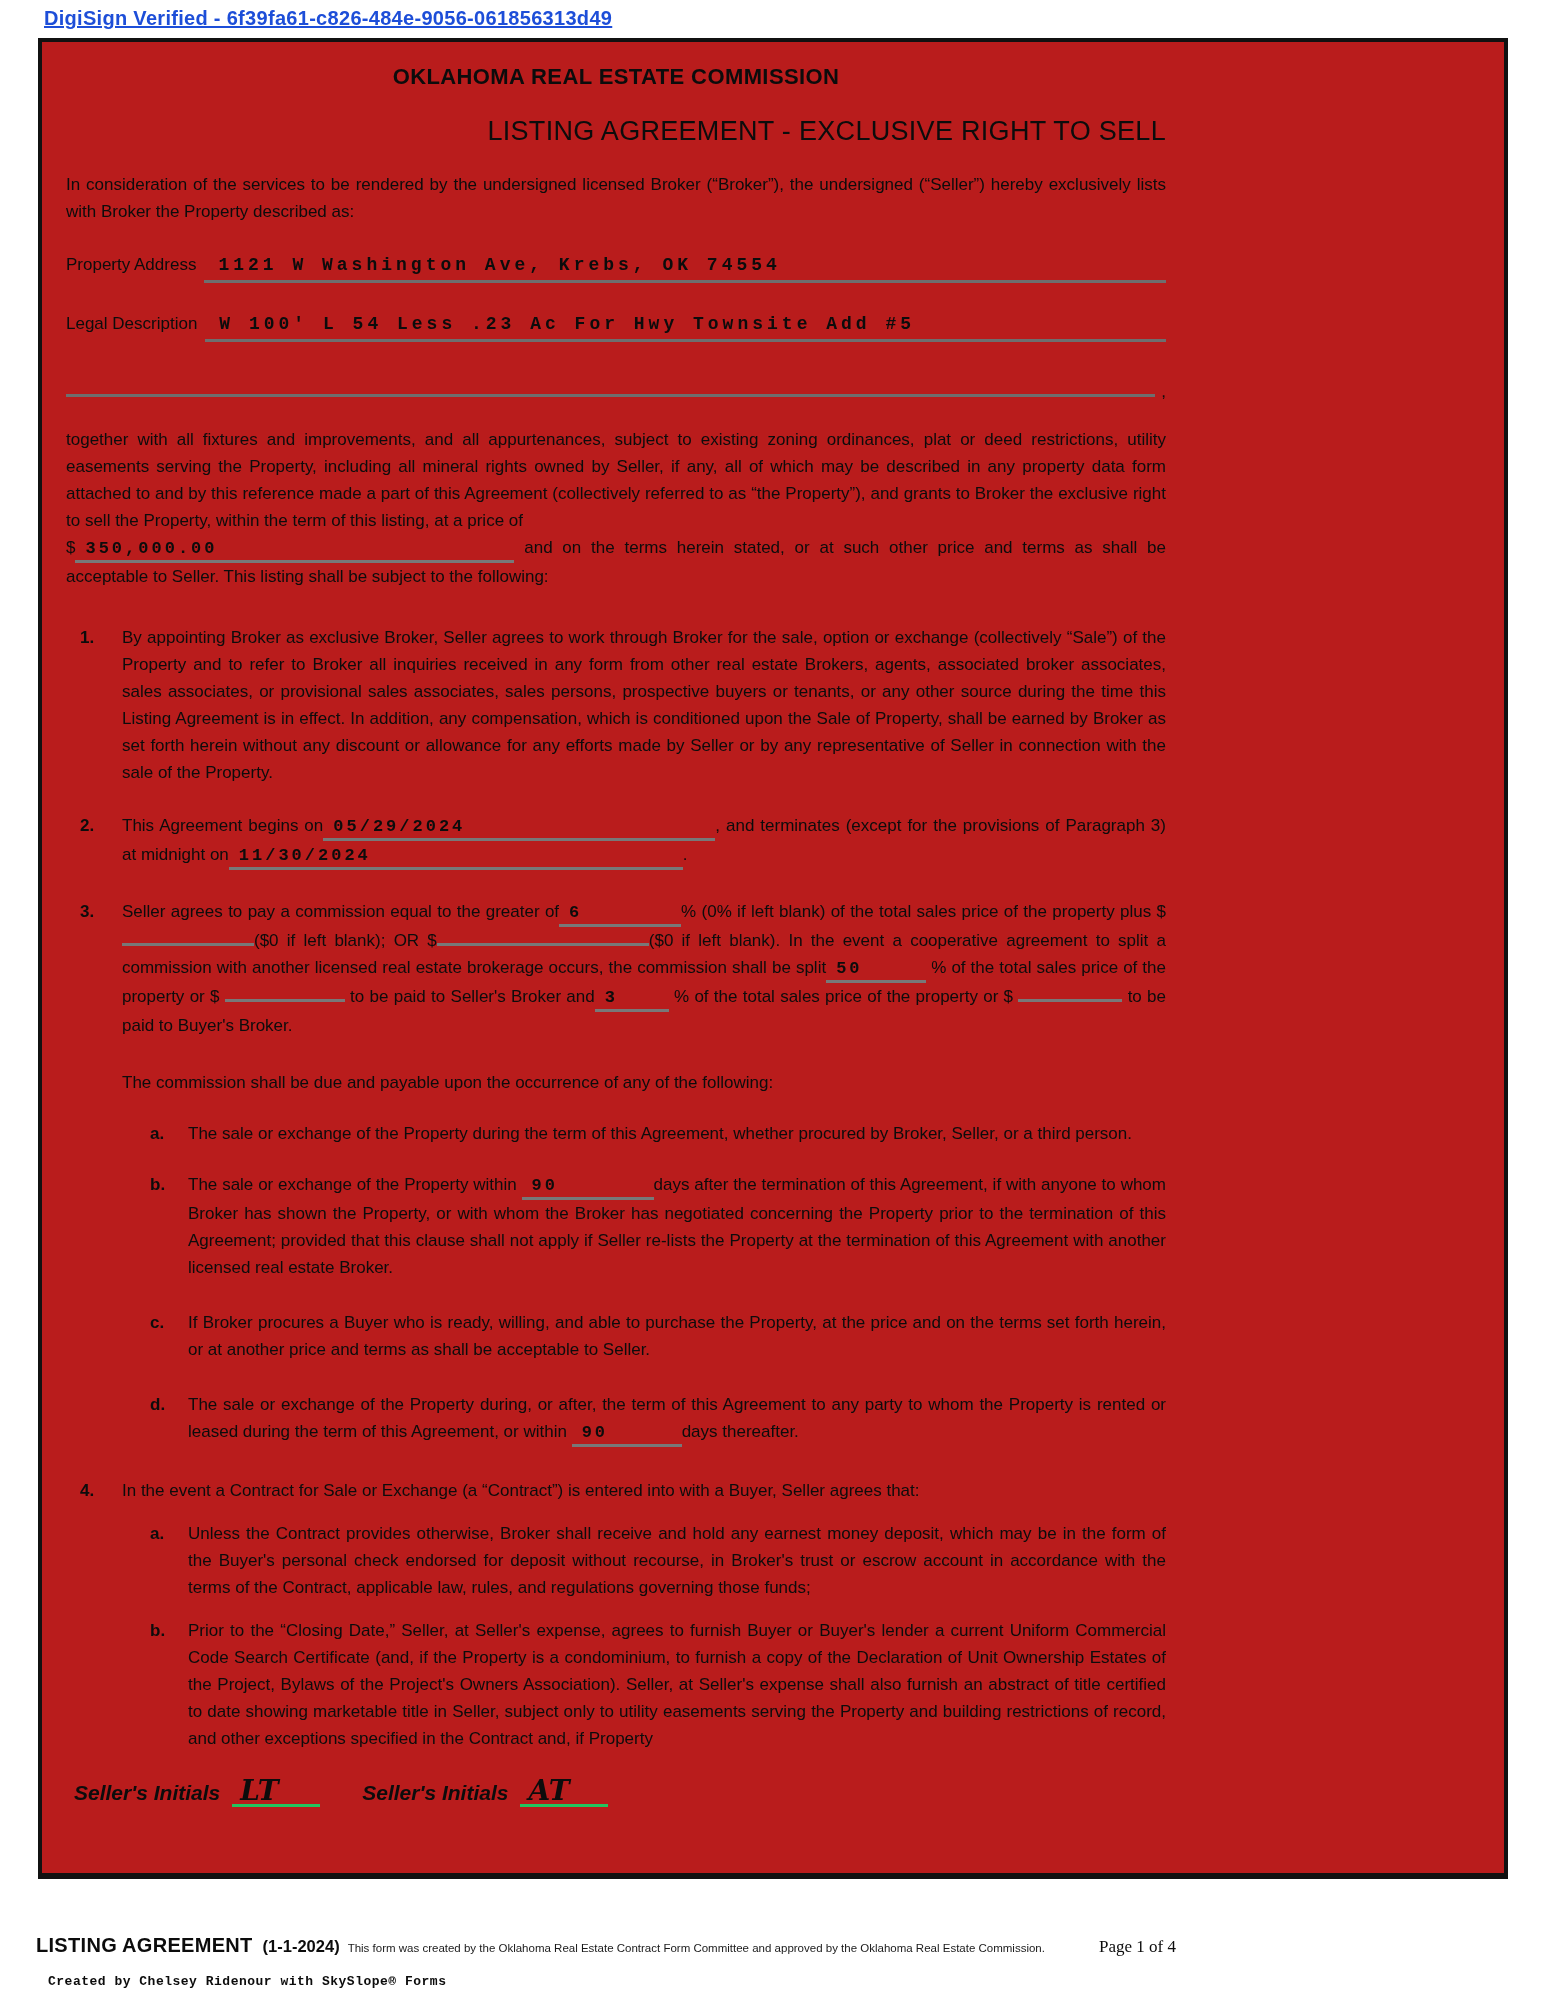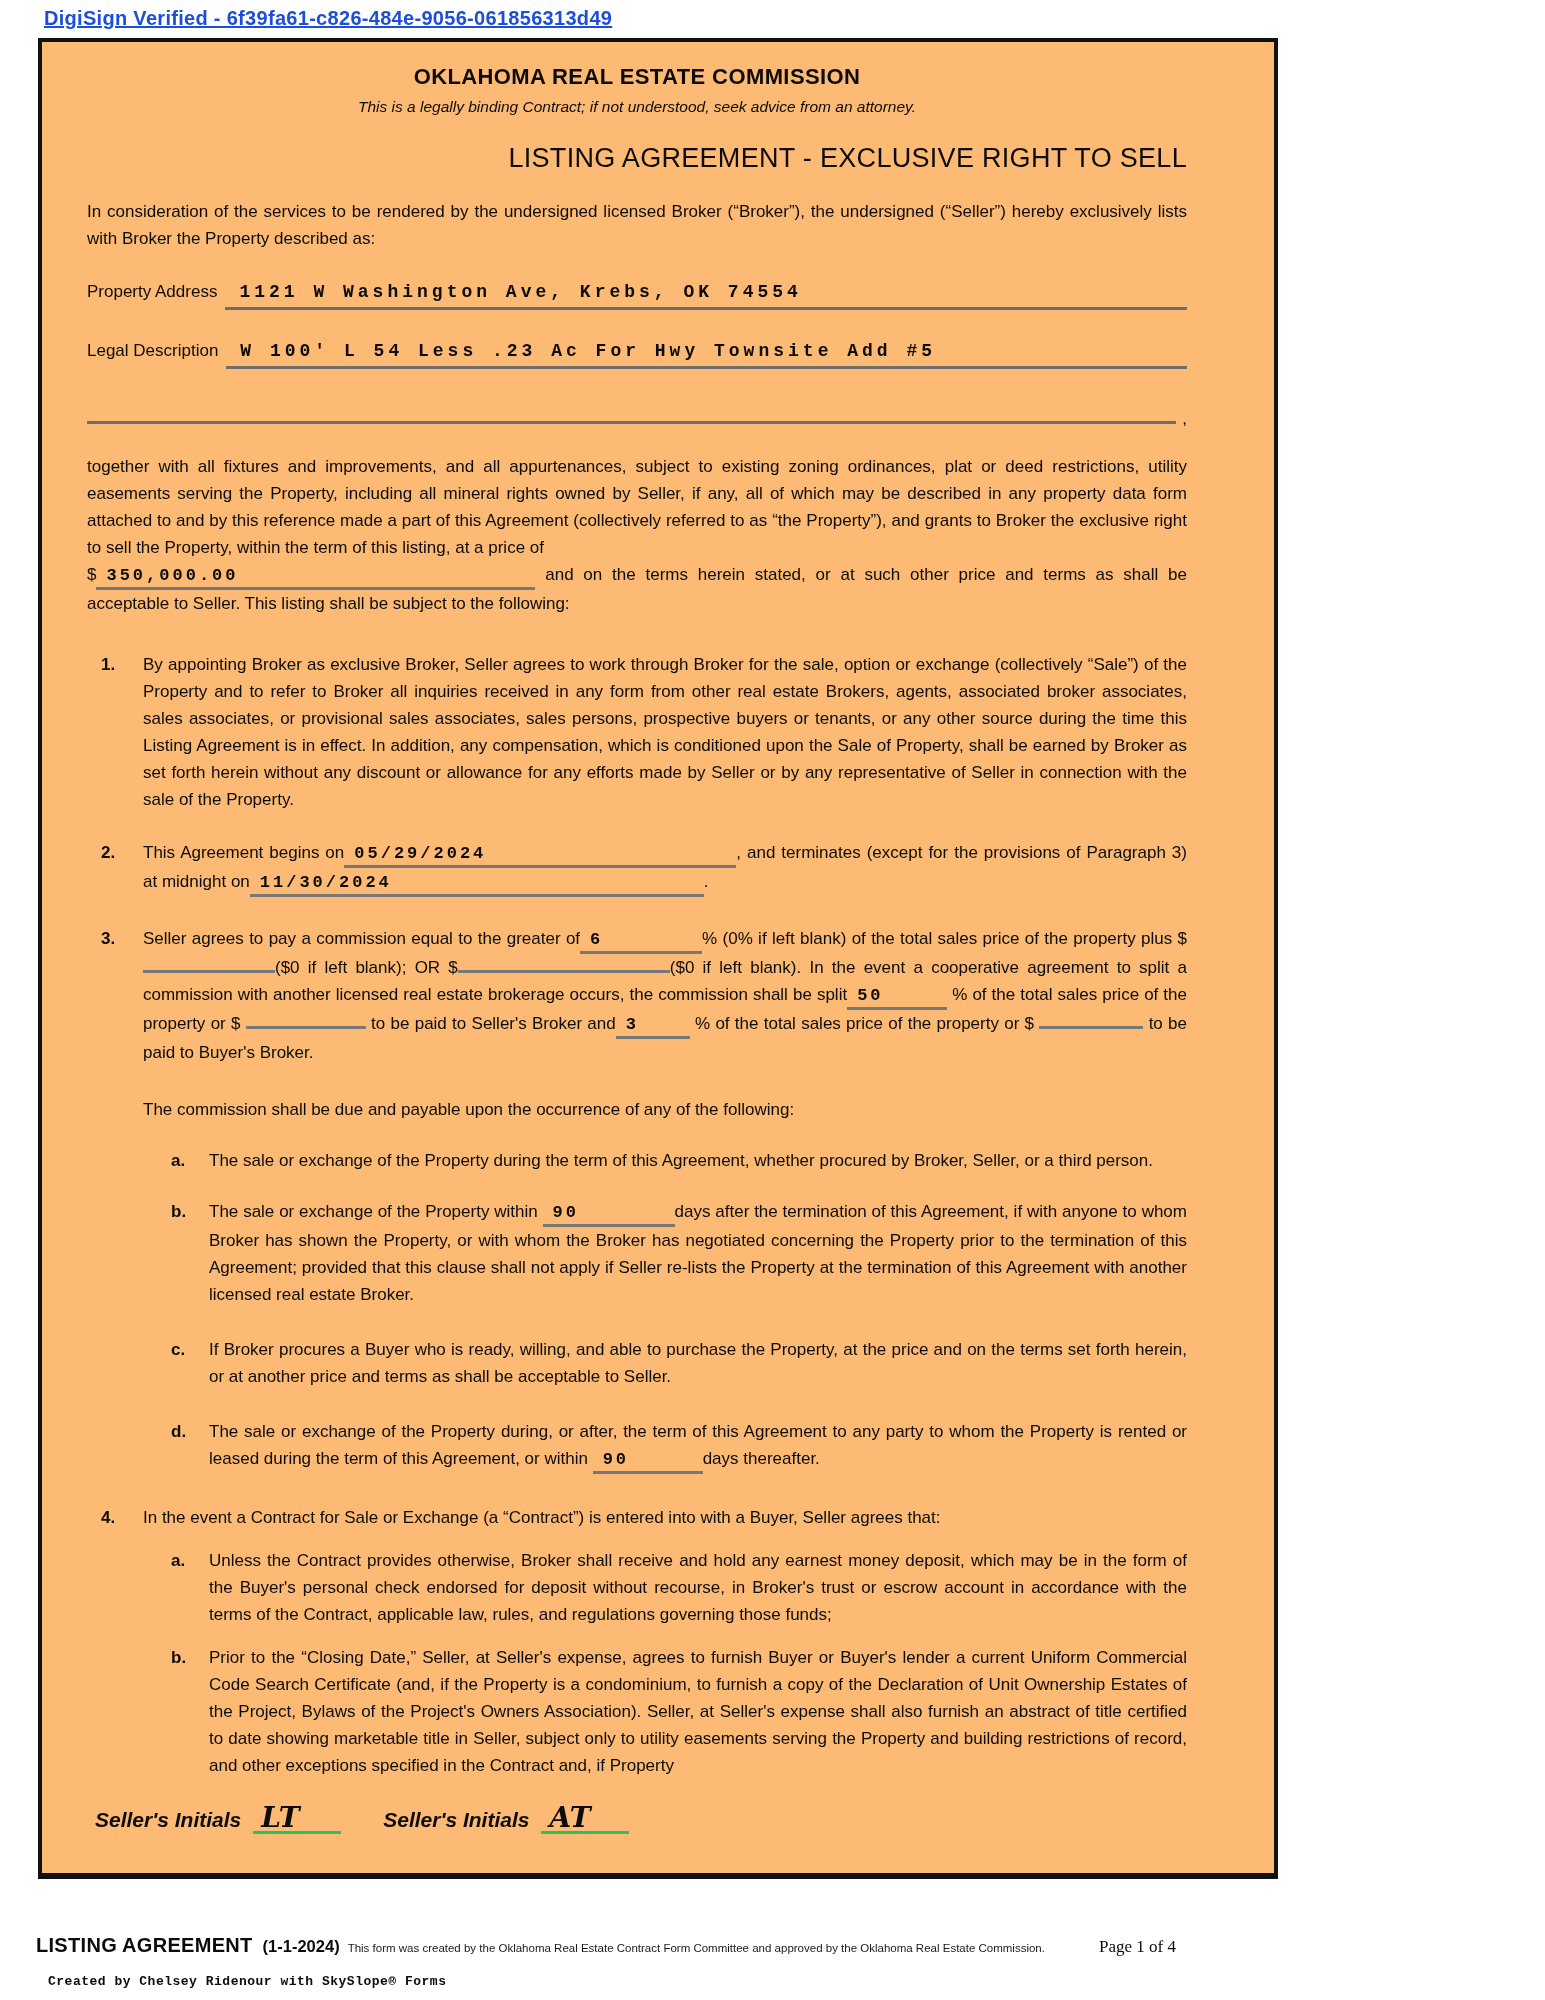--- a/index.html
+++ b/index.html
@@ -8,24 +8,23 @@
     font-family:"Liberation Sans", sans-serif; color:#0c0c0c;
     -webkit-font-smoothing:antialiased;
   }
   .digisign {
     position:absolute; left:44px; top:7px;
     font-size:20px; font-weight:bold; color:#1d4ed8;
     text-decoration:underline; text-decoration-thickness:2px;
     letter-spacing:0.3px;
   }
   .page-box {
-    position:absolute; left:38px; top:38px; width:1240px; height:1841px;
+    position:absolute; left:38px; top:38px; width:1470px; height:1841px;
     border:4px solid #111; border-bottom-width:6px; box-sizing:border-box;
-    background:#fdba74;
-    padding-left:21px;
+    background:#b91c1c;
   }
   .content { margin:8px 0 0 24px; width:1100px; font-size:17px; line-height:27px; }
   .h-org  { margin:22px 0 0; text-align:center; font-size:22px; line-height:26px; font-weight:bold; letter-spacing:0.4px; }
   .h-note { margin:7px 0 0; text-align:center; font-size:15.5px; line-height:20px; font-style:italic; }
   .h-title{ margin:26px 0 0; text-align:right; font-size:27px; line-height:30px; font-weight:normal; letter-spacing:0.3px; }
   .para { text-align:justify; }
   .intro { margin:25px 0 0; }
   .fieldrow { display:flex; align-items:baseline;justify-content:space-between; }
   .row-addr { margin:26px 0 0; }
   .row-legal { margin:27px 0 0; }
@@ -81,21 +80,20 @@
 </style>
 </head>
 <body>
 
 <div class="digisign">DigiSign Verified - 6f39fa61-c826-484e-9056-061856313d49</div>
 
 <div class="page-box">
   <div class="content">
 
     <div class="h-org">OKLAHOMA REAL ESTATE COMMISSION</div>
-    <div class="h-note">This is a legally binding Contract; if not understood, seek advice from an attorney.</div>
     <div class="h-title">LISTING AGREEMENT - EXCLUSIVE RIGHT TO SELL</div>
 
     <div class="para intro">In consideration of the services to be rendered by the undersigned licensed Broker (“Broker”), the undersigned (“Seller”) hereby exclusively lists with Broker the Property described as:</div>
 
     <div class="fieldrow row-addr">
       <span class="flabel">Property Address</span>
       <span class="fline">1121 W Washington Ave, Krebs, OK 74554</span>
     </div>
 
     <div class="fieldrow row-legal">

